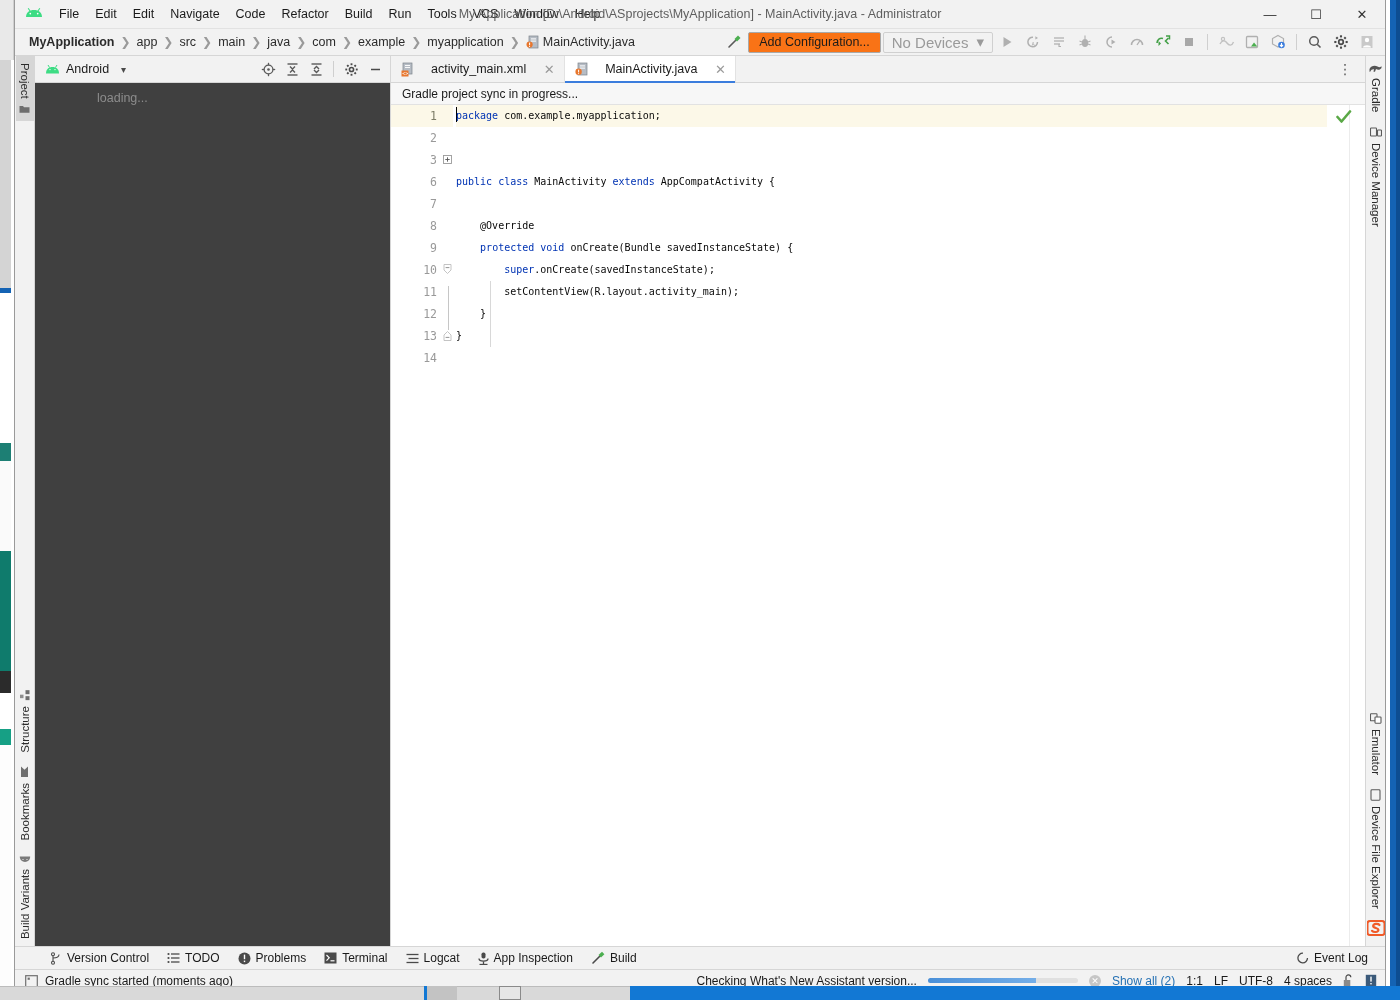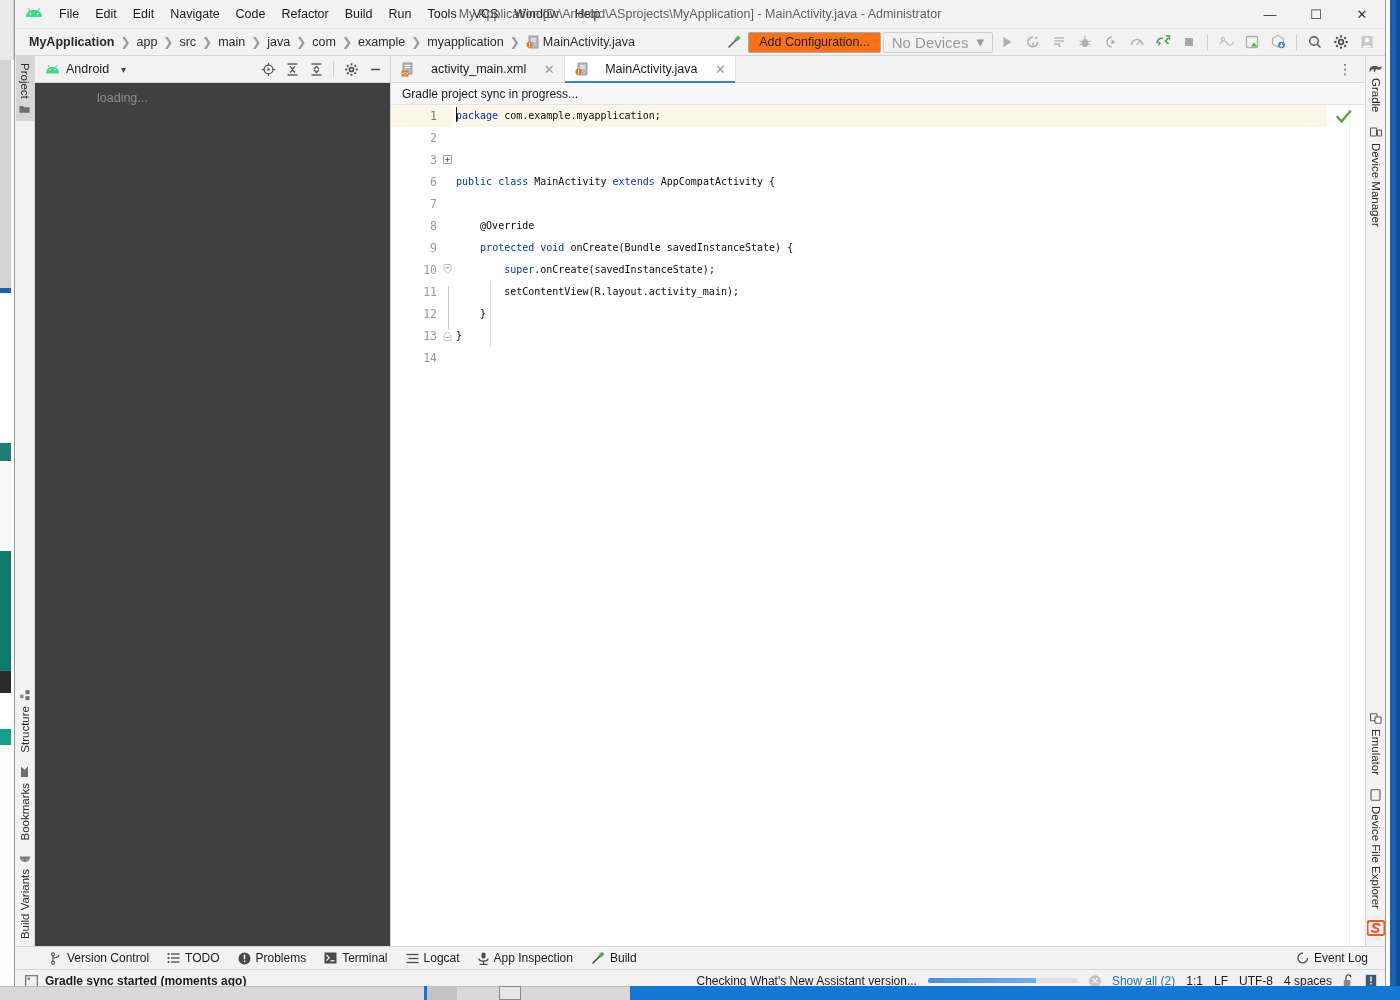--- a/index.html
+++ b/index.html
@@ -158,21 +158,21 @@
     padding-left:26px; flex:none; gap:0;
   }
   .twb { display:flex; align-items:center; gap:5px; padding:3px 9px; font-size:12px; color:#1a1a1a; cursor:default;}
   .twb-right { margin-left:auto; display:flex; align-items:center; padding-right:8px;}
 
   
   .statusbar {
     height:22px; background:#f2f2f2; border-top:1px solid #d6d6d6; display:flex;
     align-items:center; padding:0 8px 0 10px; font-size:12px; color:#1a1a1a; flex:none; gap:0;
   }
-  .sb-left { display:flex; align-items:flex-end; gap:7px;font-weight:bold; }
+  .sb-left { display:flex; align-items:flex-end; gap:7px; }
   .sb-right { margin-left:auto; display:flex; align-items:center; gap:11px; }
   .progress-track { width:150px; height:5px; background:#e0e0e0; border-radius:3px; overflow:hidden;}
   .progress-fill { height:100%; background:linear-gradient(90deg,#4a90d9,#74aee8); }
   .sb-link { color:#2470b3; }
   .x-circle {
     width:12px; height:12px; border-radius:50%; background:#c6c6c6; color:#fff; font-size:9px;
     display:flex; align-items:center; justify-content:center;
   }
   svg { display:block; }
 </style>

